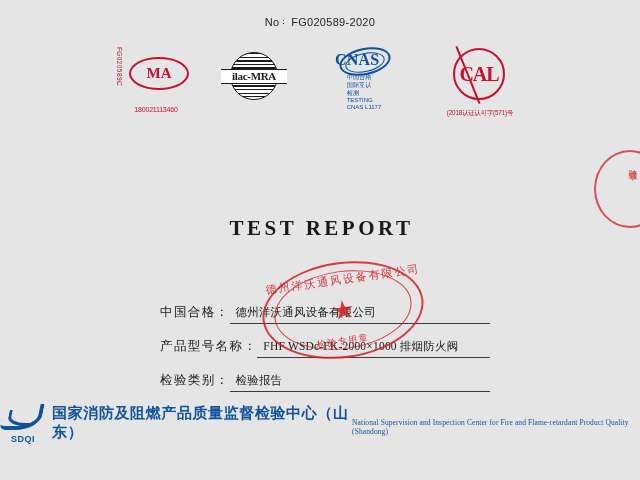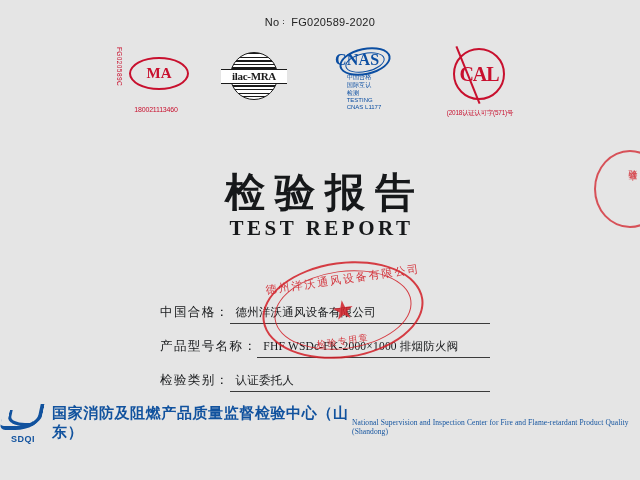--- a/index.html
+++ b/index.html
@@ -423,40 +423,39 @@
       </div>
       <div class="cal-slash"></div>
       <div class="cal-caption">(2018认证认可字(571)号</div>
     </div>
 
   </div>
 
   <div class="edge-stamp"></div>
   <div class="edge-stamp-text">骑缝章</div>
 
-  <div class="title-cn">检验报告</div>
   <div class="title-en">TEST REPORT</div>
 
   <div class="fields">
     <div class="field-row">
       <div class="field-label">中国合格：</div>
       <div class="field-value-wrap">
         <div class="field-value">德州洋沃通风设备有限公司</div>
       </div>
     </div>
     <div class="field-row">
       <div class="field-label">产品型号名称：</div>
       <div class="field-value-wrap">
         <div class="field-value">FHF WSDc-FK-2000×1000 排烟防火阀</div>
       </div>
     </div>
     <div class="field-row">
       <div class="field-label">检验类别：</div>
       <div class="field-value-wrap">
-        <div class="field-value">认证委托人</div>
+        <div class="field-value">检验报告</div>
       </div>
     </div>
   </div>
 
   <div class="stamp">
     <div class="stamp-ellipse"></div>
     <div class="stamp-ellipse inner"></div>
     <div class="stamp-arc-text">德州洋沃通风设备有限公司</div>
     <div class="stamp-star">★</div>
     <div class="stamp-bottom-text">检验专用章</div>

